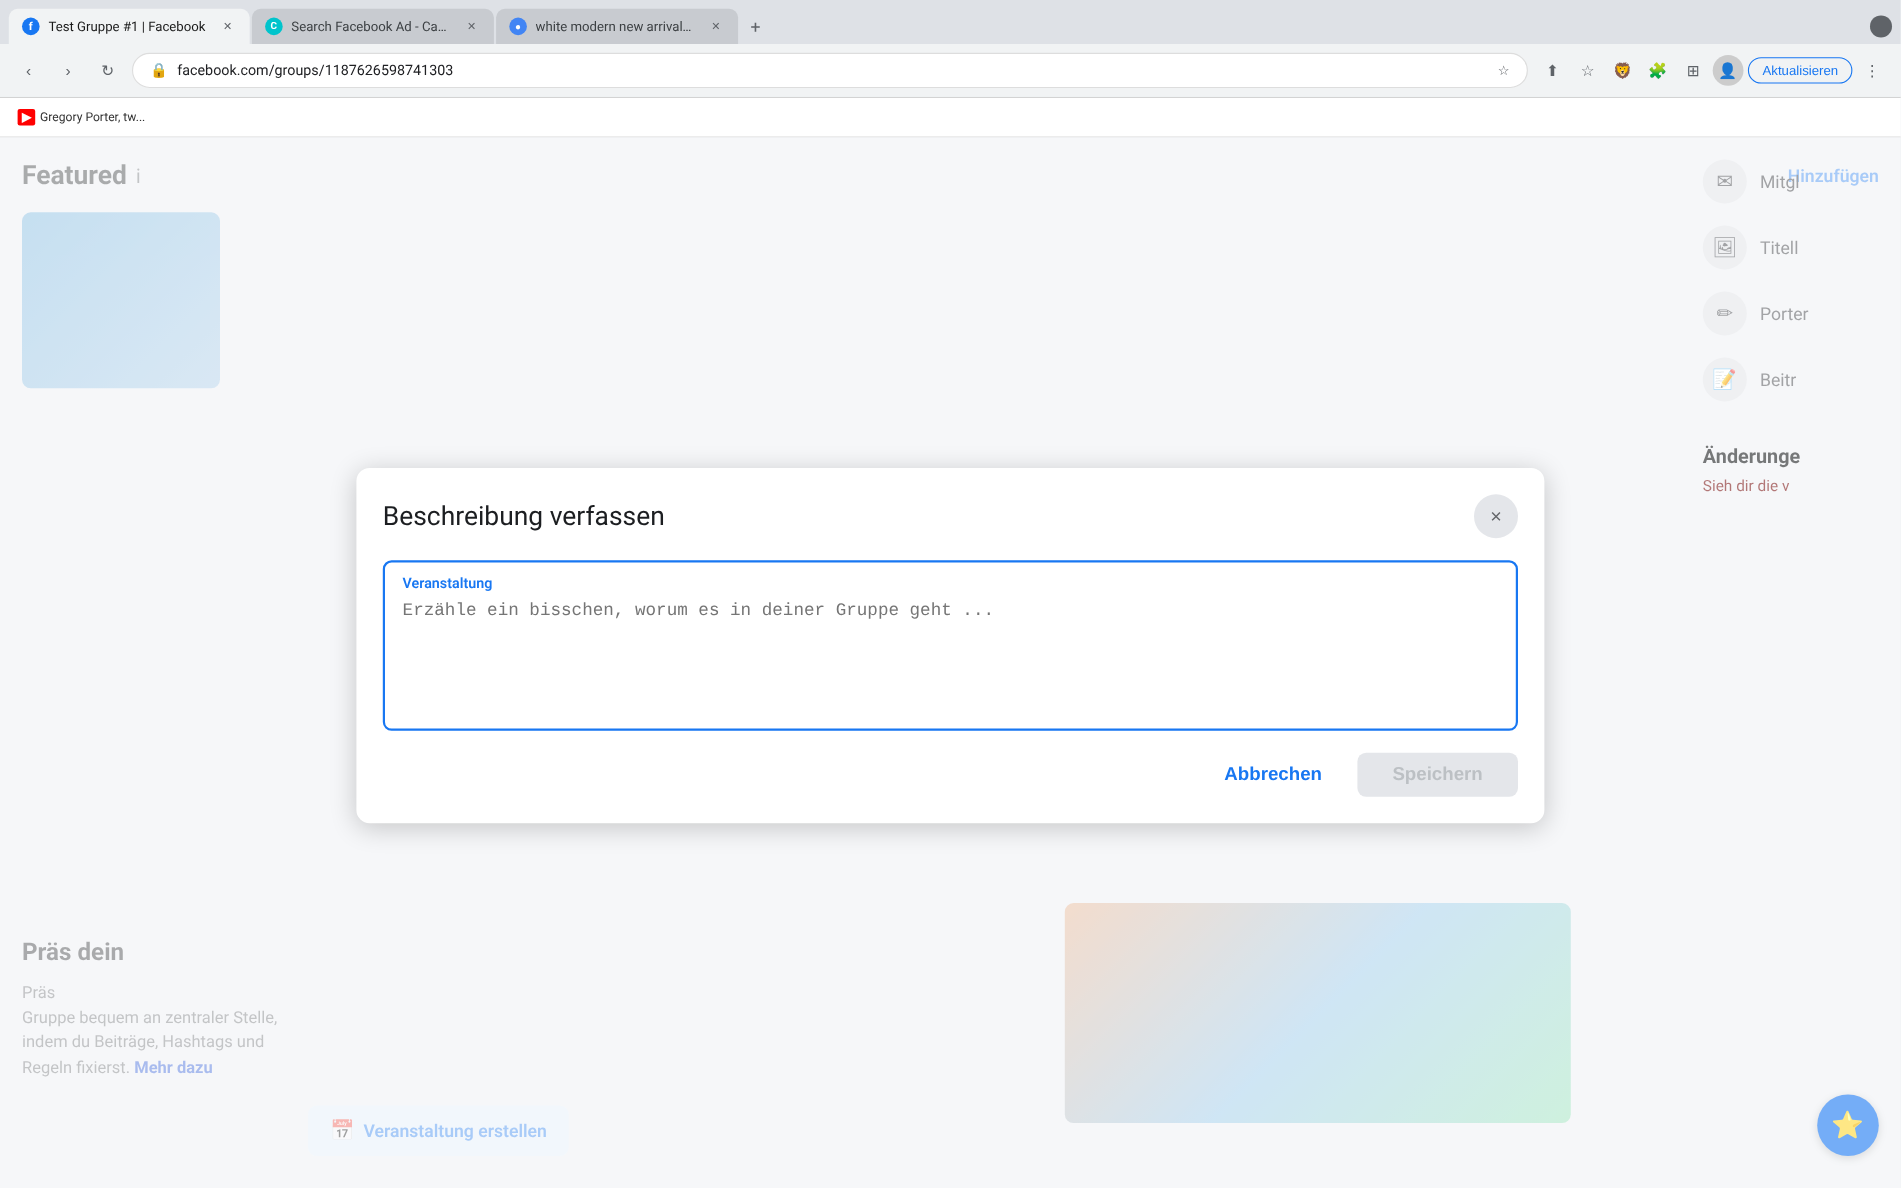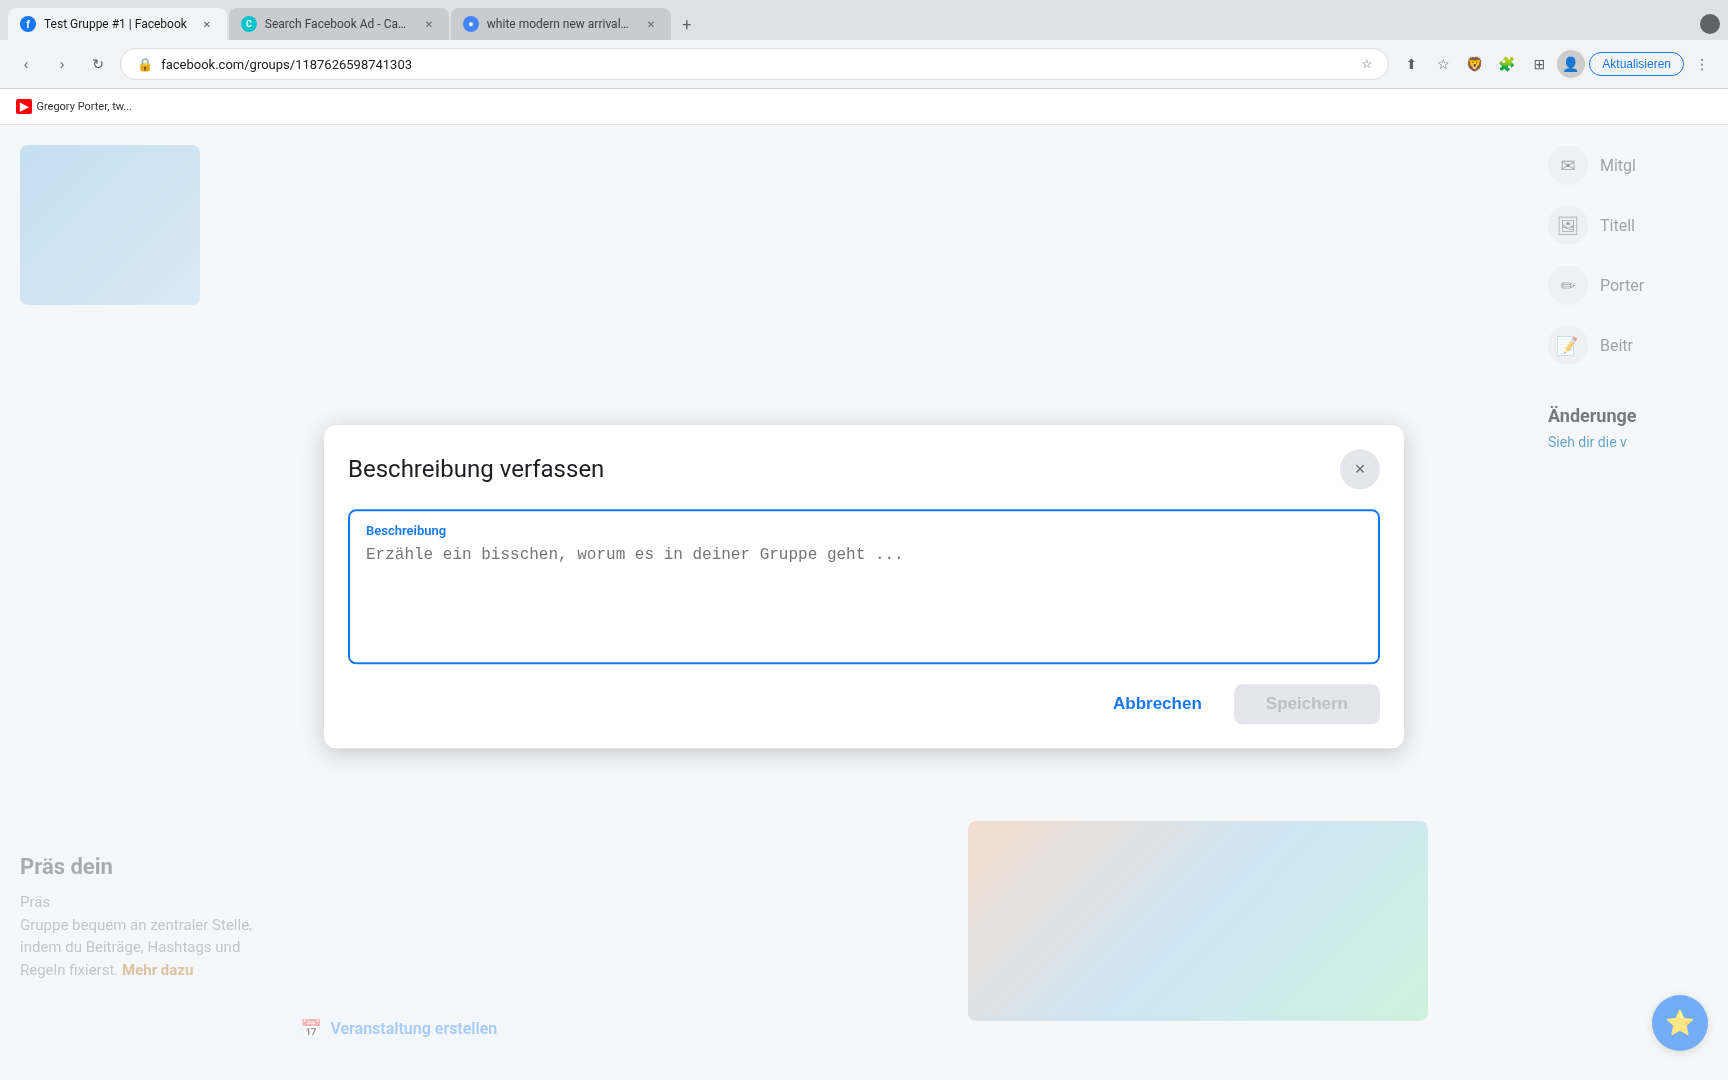--- a/index.html
+++ b/index.html
@@ -276,21 +276,21 @@
     }
 
     .bg-text-body {
       font-size: 15px;
       color: #65676b;
       line-height: 1.5;
     }
 
     .bg-text-link {
       font-weight: 700;
-      color: #a16207;
+      color: #1d4ed8;
     }
 
     
     .modal-overlay {
       position: absolute;
       top: 0;
       left: 0;
       right: 0;
       bottom: 0;
       background: rgba(255,255,255,0.4);
@@ -453,21 +453,21 @@
 
     .anderungen-title {
       font-size: 18px;
       font-weight: 700;
       color: #1c1e21;
       margin-bottom: 8px;
     }
 
     .anderungen-text {
       font-size: 14px;
-      color: #0369a1;
+      color: #7f1d1d;
     }
   </style>
 </head>
 <body>
 
 <div class="browser-chrome">
 
   <div class="tab-bar">
     <div class="tab active">
       <span class="tab-favicon" style="background:#1877f2; border-radius:50%; width:16px; height:16px; display:inline-flex; align-items:center; justify-content:center; color:white; font-size:10px; font-weight:bold;">f</span>
@@ -516,20 +516,25 @@
   <div class="yt-logo">
     <span style="background:#ff0000; color:white; padding:1px 4px; border-radius:2px; font-size:11px; font-weight:bold;">▶</span>
     <span style="font-size:11px; color:#333;">Gregory Porter, tw...</span>
   </div>
 </div>
 
 <div class="main-content">
 
   <div class="bg-content">
 
+    <div class="featured-section">
+      <span class="featured-title">Featured</span>
+      <span class="featured-info" style="color:#65676b; font-size:18px; cursor:pointer;">ℹ</span>
+      <span class="hinzufugen">Hinzufügen</span>
+    </div>
 
     <div class="featured-card" style="background: linear-gradient(135deg, #6ab0de, #a0c8e8); border-radius:8px; width:180px; height:160px;"></div>
 
     <div class="bg-text-section">
       <div class="bg-text-title">
         <span>Präs dein</span>
       </div>
       <div class="bg-text-body">
         <div>Präs</div>
         <div>Gruppe bequem an zentraler Stelle,</div>
@@ -579,21 +584,21 @@
 
   <div class="modal">
     <div class="modal-header">
       <h2 class="modal-title">Beschreibung verfassen</h2>
       <button class="modal-close">
         <span>×</span>
       </button>
     </div>
 
     <div class="textarea-container">
-      <div class="textarea-label">Beschreibung</div>
+      <div class="textarea-label">Veranstaltung</div>
       <textarea class="modal-textarea" placeholder="Erzähle ein bisschen, worum es in deiner Gruppe geht ..." style=""></textarea>
     </div>
 
     <div class="modal-footer">
       <button class="btn-cancel">Abbrechen</button>
       <button class="btn-save">Speichern</button>
     </div>
   </div>
 </div>
 

